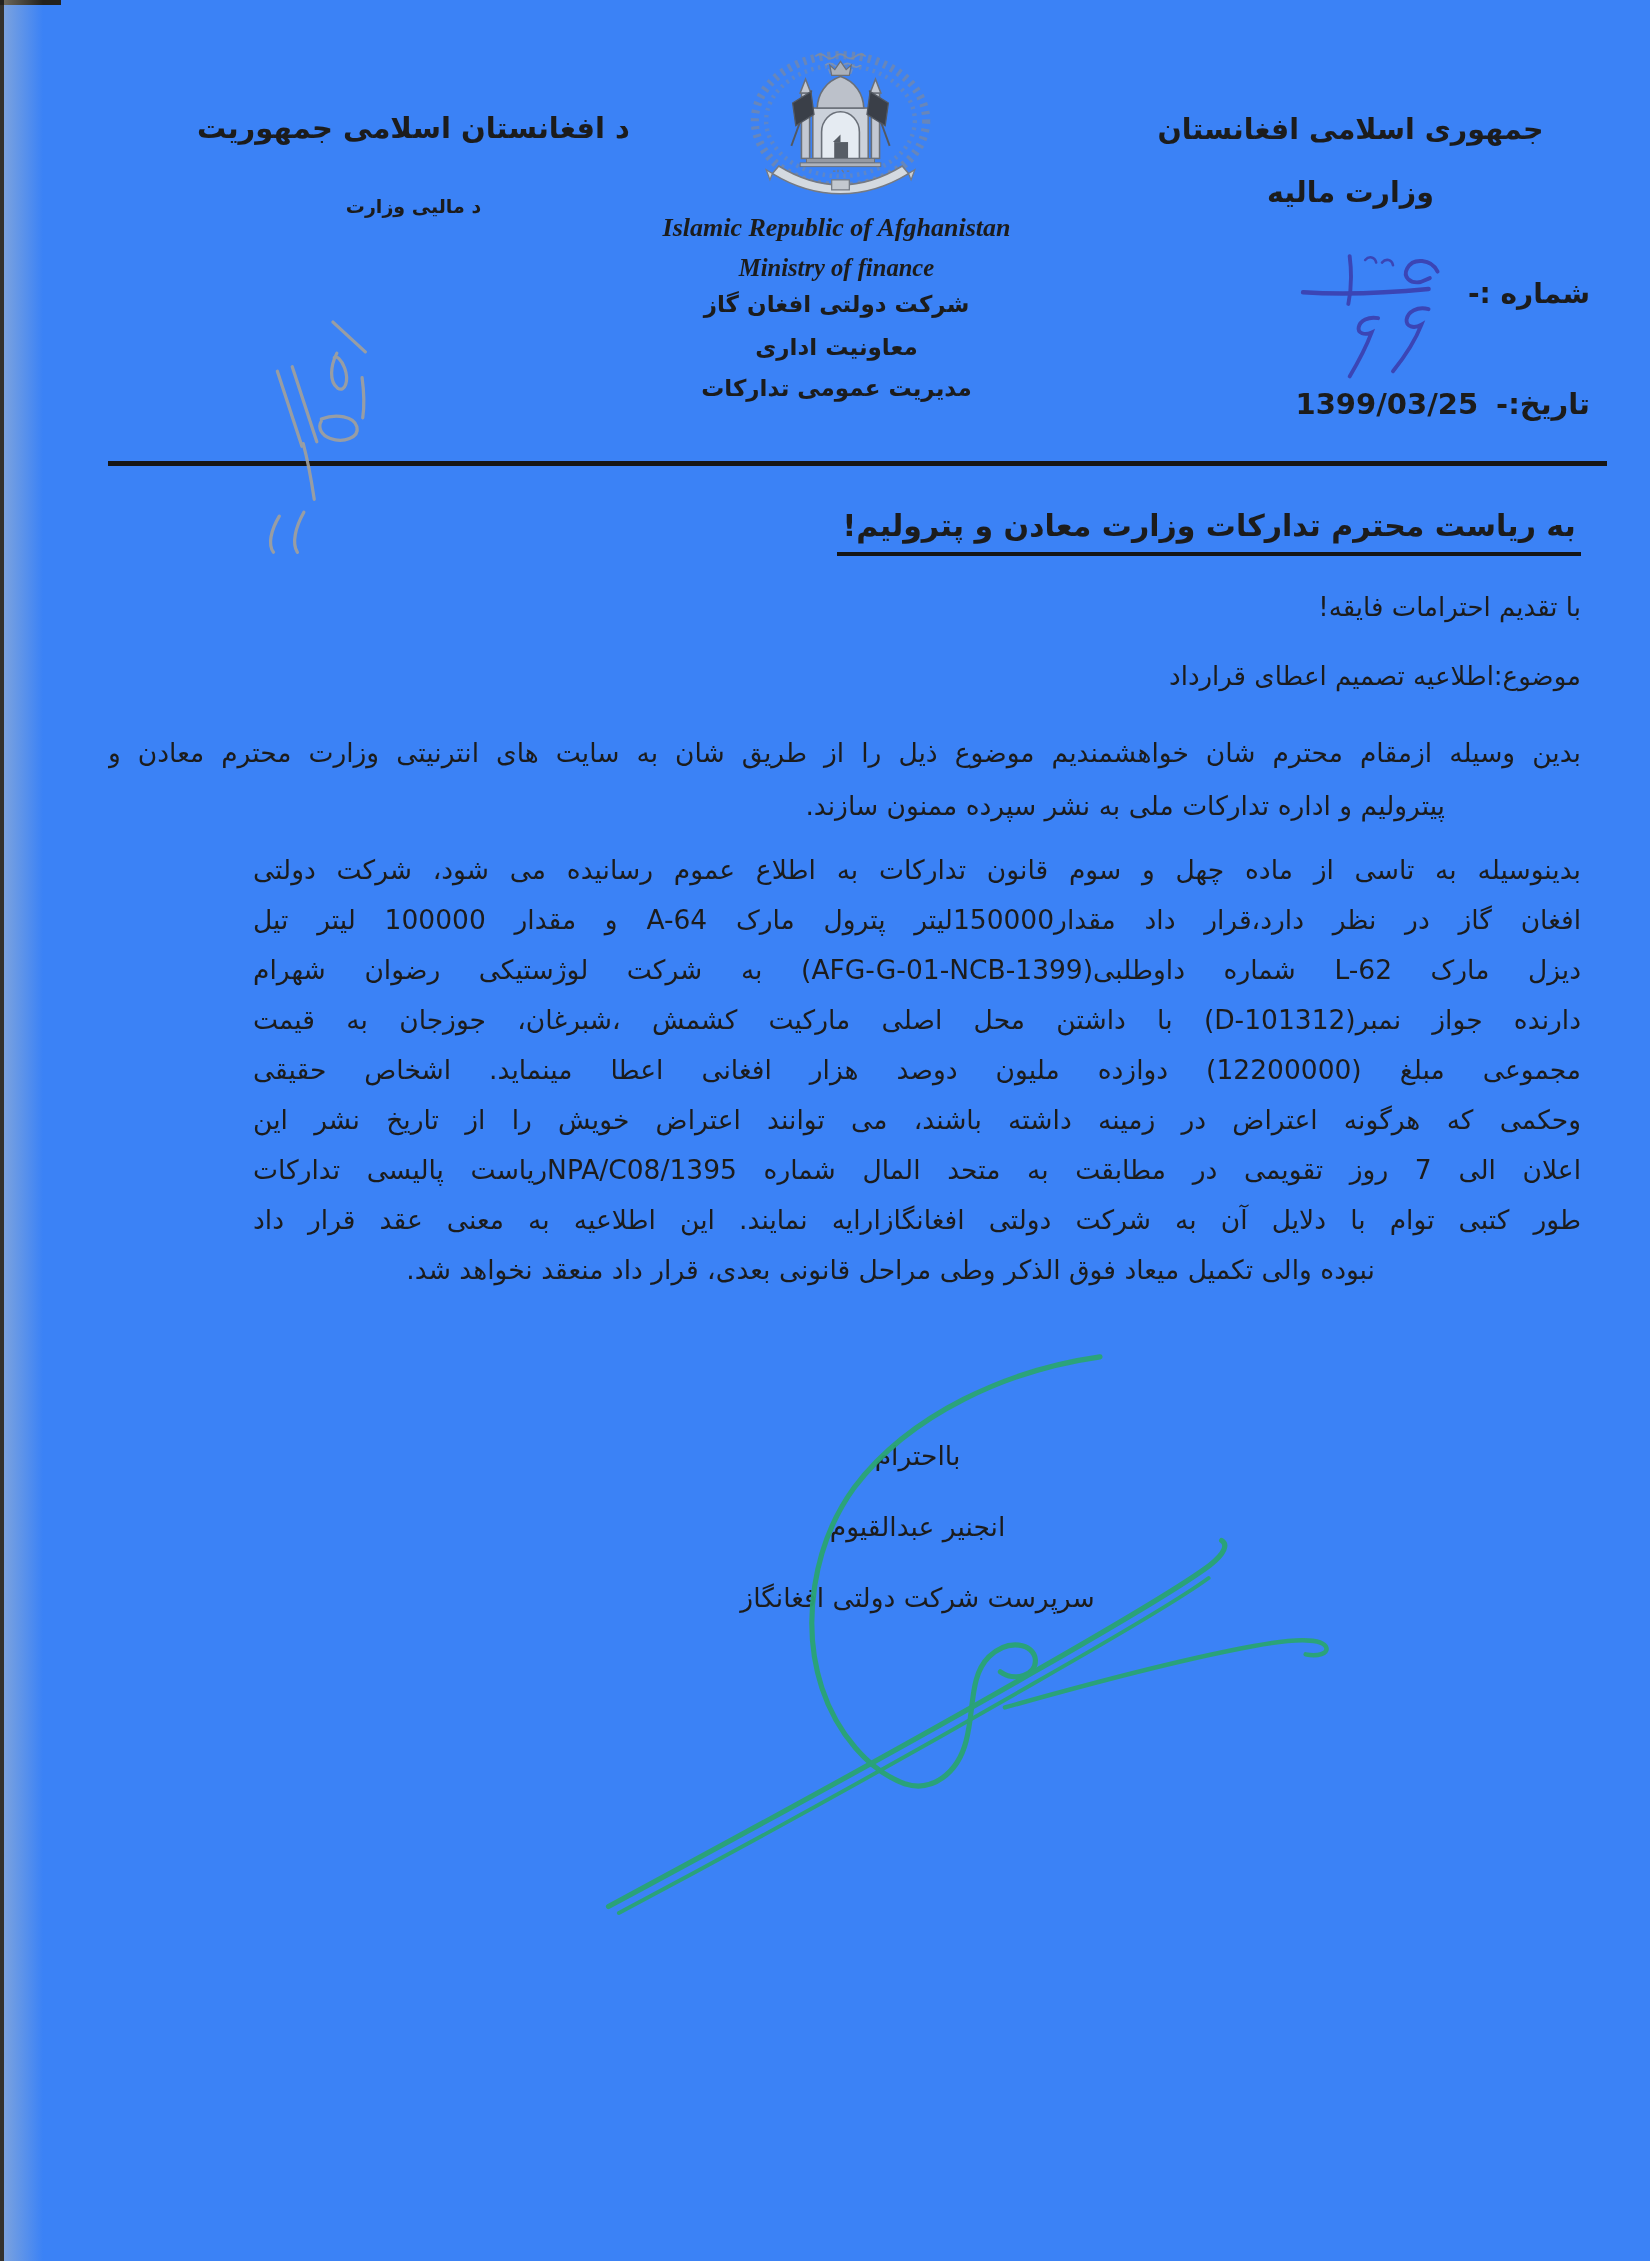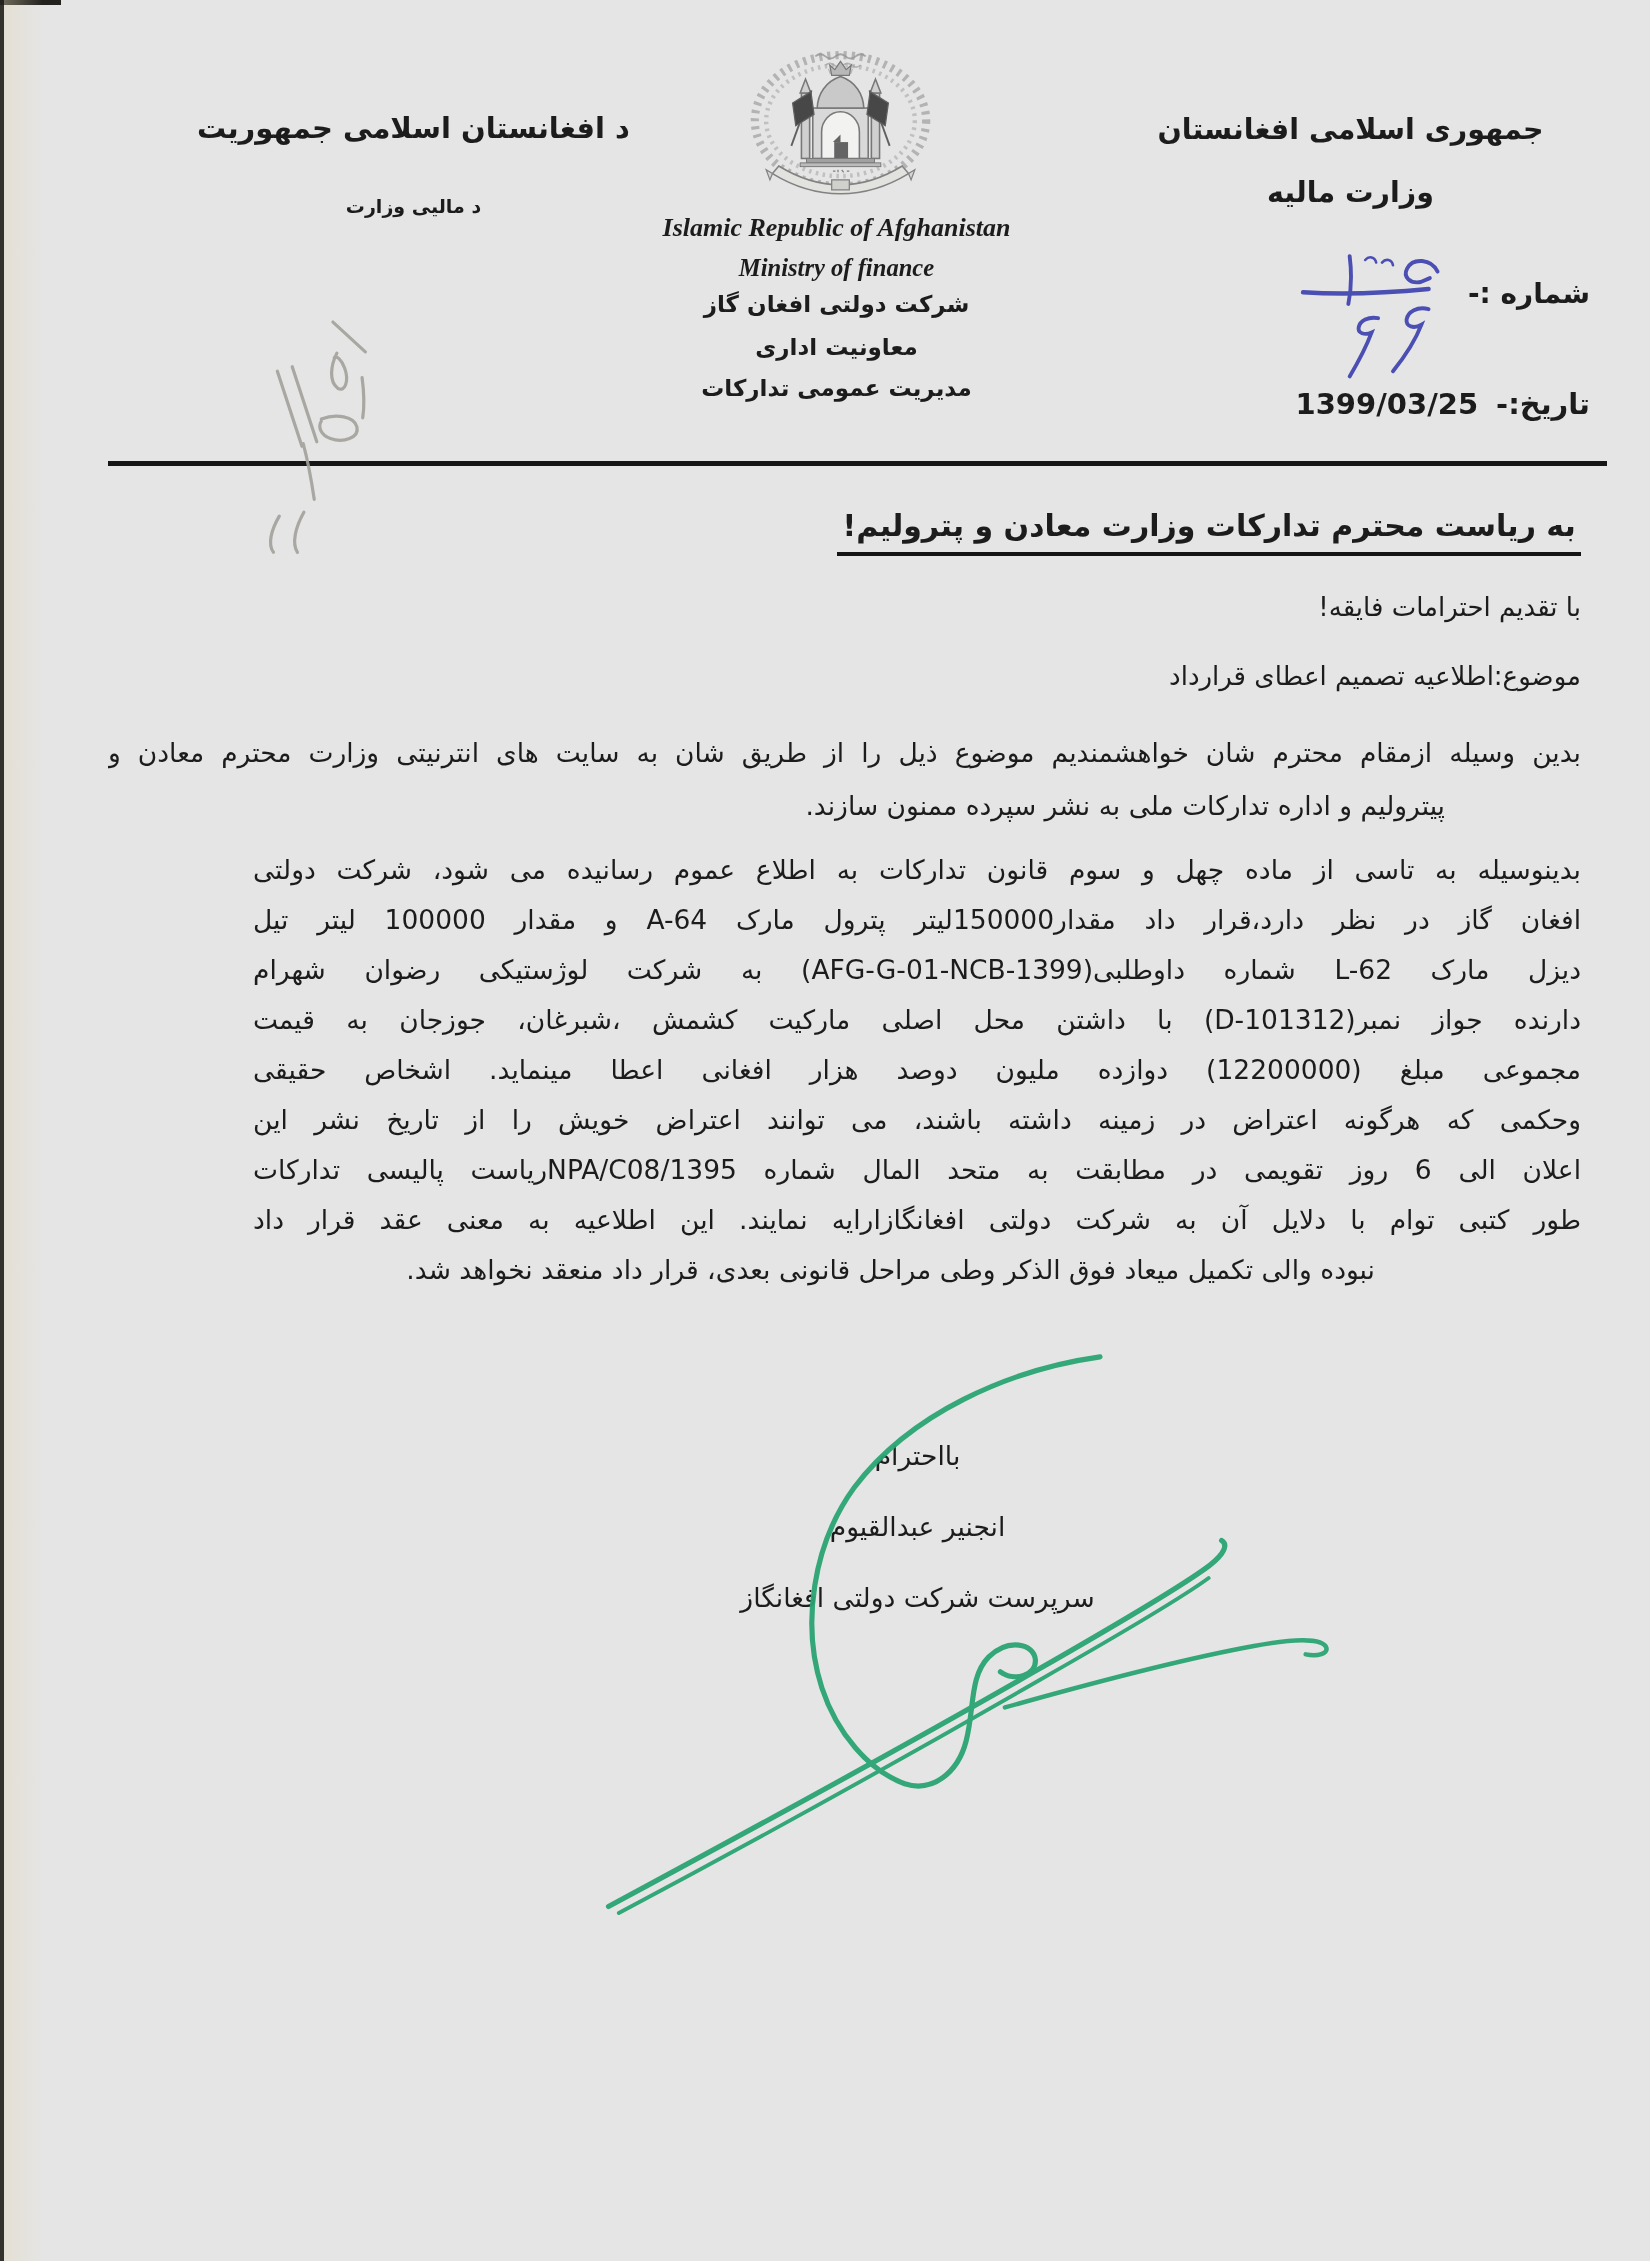--- a/index.html
+++ b/index.html
@@ -1,20 +1,20 @@
 <!DOCTYPE html>
 <html lang="fa" dir="rtl" style="font-size:10.3px"><head>
 <meta charset="utf-8">
 <style>
   html,body{margin:0;padding:0;background:#8c8c8c;}
   .page{
     position:relative;
     width:1651px;height:2261px;
     margin:0 auto;
-    background:#e5e5e5;
+    background:#3b82f6;
     color:#1c1c1c;
     font-family:"DejaVu Sans", sans-serif;
     overflow:hidden;
   }
   
   .edge-left{position:absolute;left:0;top:0;width:4.5px;height:100%;background:#34322d;}
   .edge-top{position:absolute;left:0;top:0;width:62px;height:4.5px;background:#23221e;}
   .edge-shade{position:absolute;left:4.5px;top:0;width:39px;height:100%;
     background:linear-gradient(to right, rgba(226,214,185,.38), rgba(226,214,185,0));}
 
@@ -142,21 +142,21 @@
     <div class="ln end">پیترولیم و اداره تدارکات ملی به نشر سپرده ممنون سازند.</div>
   </div>
 
   <div class="bodypar">
     <div class="ln fill">بدینوسیله به تاسی از ماده چهل و سوم قانون تدارکات به اطلاع عموم رسانیده می شود، شرکت دولتی</div>
     <div class="ln fill">افغان گاز در نظر دارد،قرار داد مقدار150000لیتر پترول مارک A-64 و مقدار 100000 لیتر تیل</div>
     <div class="ln fill">دیزل مارک L-62 شماره داوطلبی(AFG-G-01-NCB-1399) به شرکت لوژستیکی رضوان شهرام</div>
     <div class="ln fill">دارنده جواز نمبر(D-101312) با داشتن محل اصلی مارکیت کشمش ،شبرغان، جوزجان به قیمت</div>
     <div class="ln fill">مجموعی مبلغ (12200000) دوازده ملیون دوصد هزار افغانی اعطا مینماید. اشخاص حقیقی</div>
     <div class="ln fill">وحکمی که هرگونه اعتراض در زمینه داشته باشند، می توانند اعتراض خویش را از تاریخ نشر این</div>
-    <div class="ln fill">اعلان الی 6 روز تقویمی در مطابقت به متحد المال شماره NPA/C08/1395ریاست پالیسی تدارکات</div>
+    <div class="ln fill">اعلان الی 7 روز تقویمی در مطابقت به متحد المال شماره NPA/C08/1395ریاست پالیسی تدارکات</div>
     <div class="ln fill">طور کتبی توام با دلایل آن به شرکت دولتی افغانگازارایه نمایند. این اطلاعیه به معنی عقد قرار داد</div>
     <div class="ln end">نبوده والی تکمیل میعاد فوق الذکر وطی مراحل قانونی بعدی، قرار داد منعقد نخواهد شد.</div>
   </div>
 
   <div class="closing">
     <div>بااحترام</div>
     <div>انجنیر عبدالقیوم</div>
     <div>سرپرست شرکت دولتی افغانگاز</div>
   </div>
 

